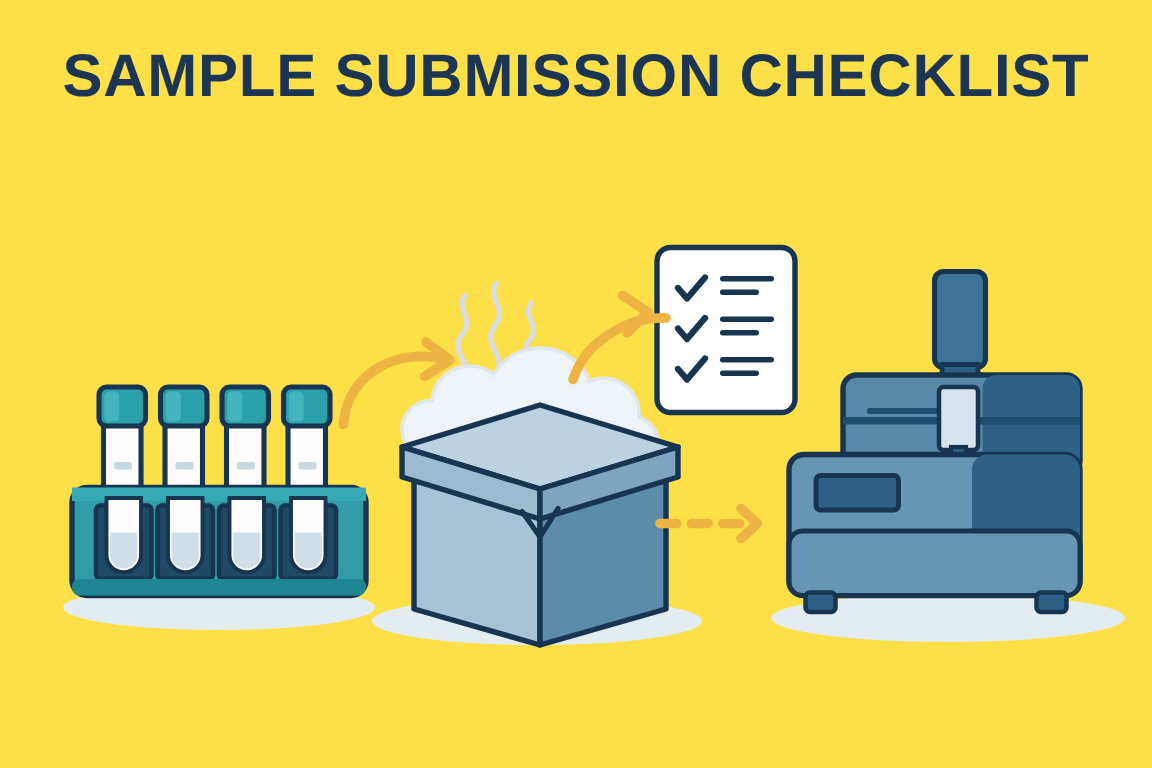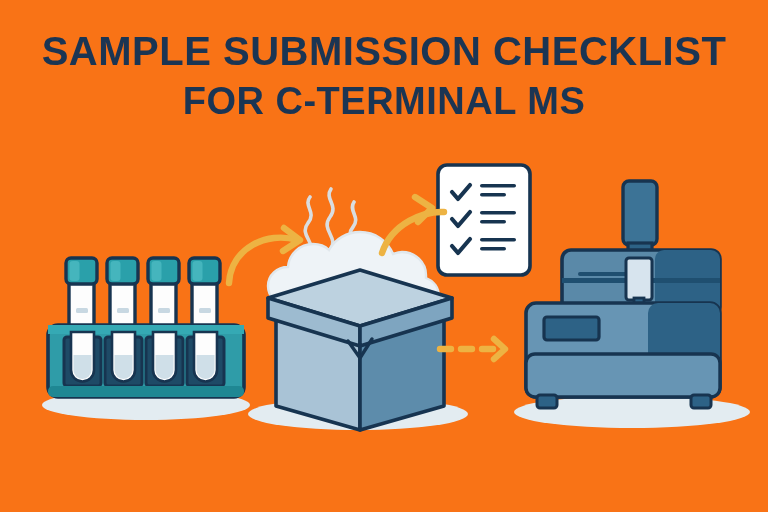--- a/index.html
+++ b/index.html
@@ -7,21 +7,21 @@
     padding: 0;
     background: #ffffff;
   }
   body {
     font-family: "Liberation Sans", sans-serif;
   }
   #canvas {
     position: relative;
     width: 768px;
     height: 512px;
-    background: #f97316;
+    background: #fde047;
     overflow: hidden;
   }
   .title-block {
     position: absolute;
     left: 0;
     top: 26px;
     width: 768px;
     text-align: center;
   }
   .title-line {
@@ -45,21 +45,20 @@
     height: 512px;
   }
 </style>
 </head>
 <body>
 
 <div id="canvas">
 
   <div class="title-block">
     <span class="title-line line1">SAMPLE SUBMISSION CHECKLIST</span>
-    <span class="title-line line2">FOR C-TERMINAL MS</span>
   </div>
 
   <svg class="art" viewBox="0 0 768 512" xmlns="http://www.w3.org/2000/svg">
 
     <g>
       <ellipse cx="146" cy="405" rx="104" ry="15" fill="#e3ecf1"></ellipse>
       <ellipse cx="358" cy="414" rx="110" ry="16" fill="#e3ecf1"></ellipse>
       <ellipse cx="632" cy="412" rx="118" ry="16" fill="#e3ecf1"></ellipse>
     </g>
 

